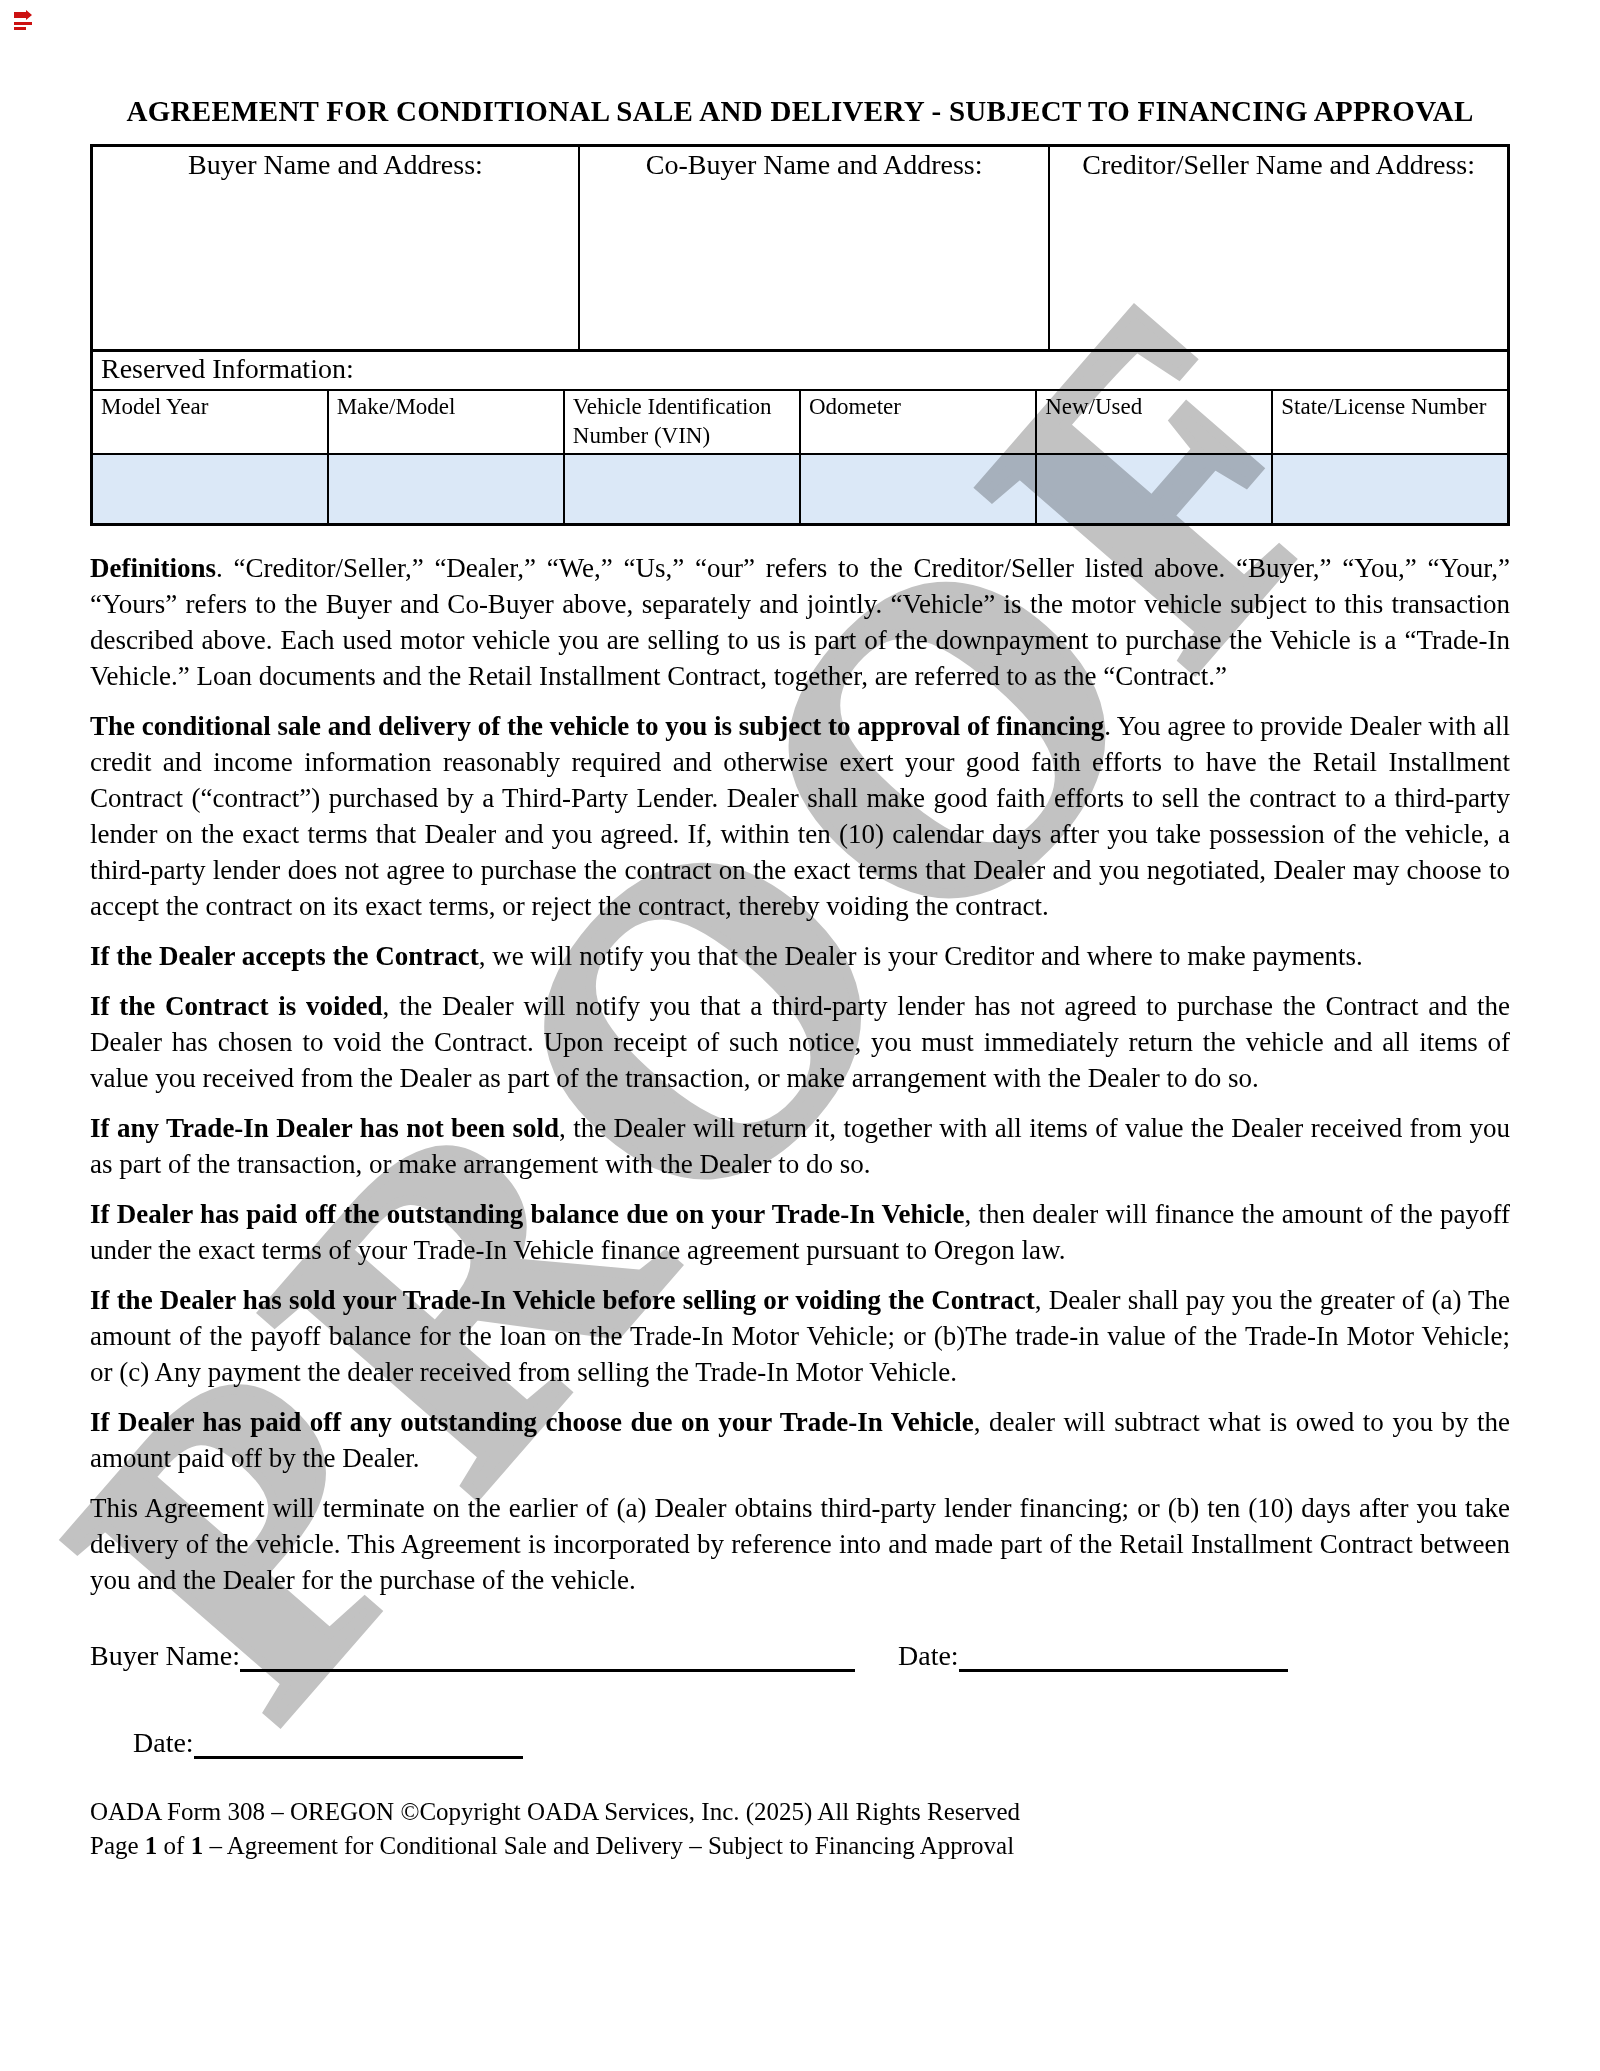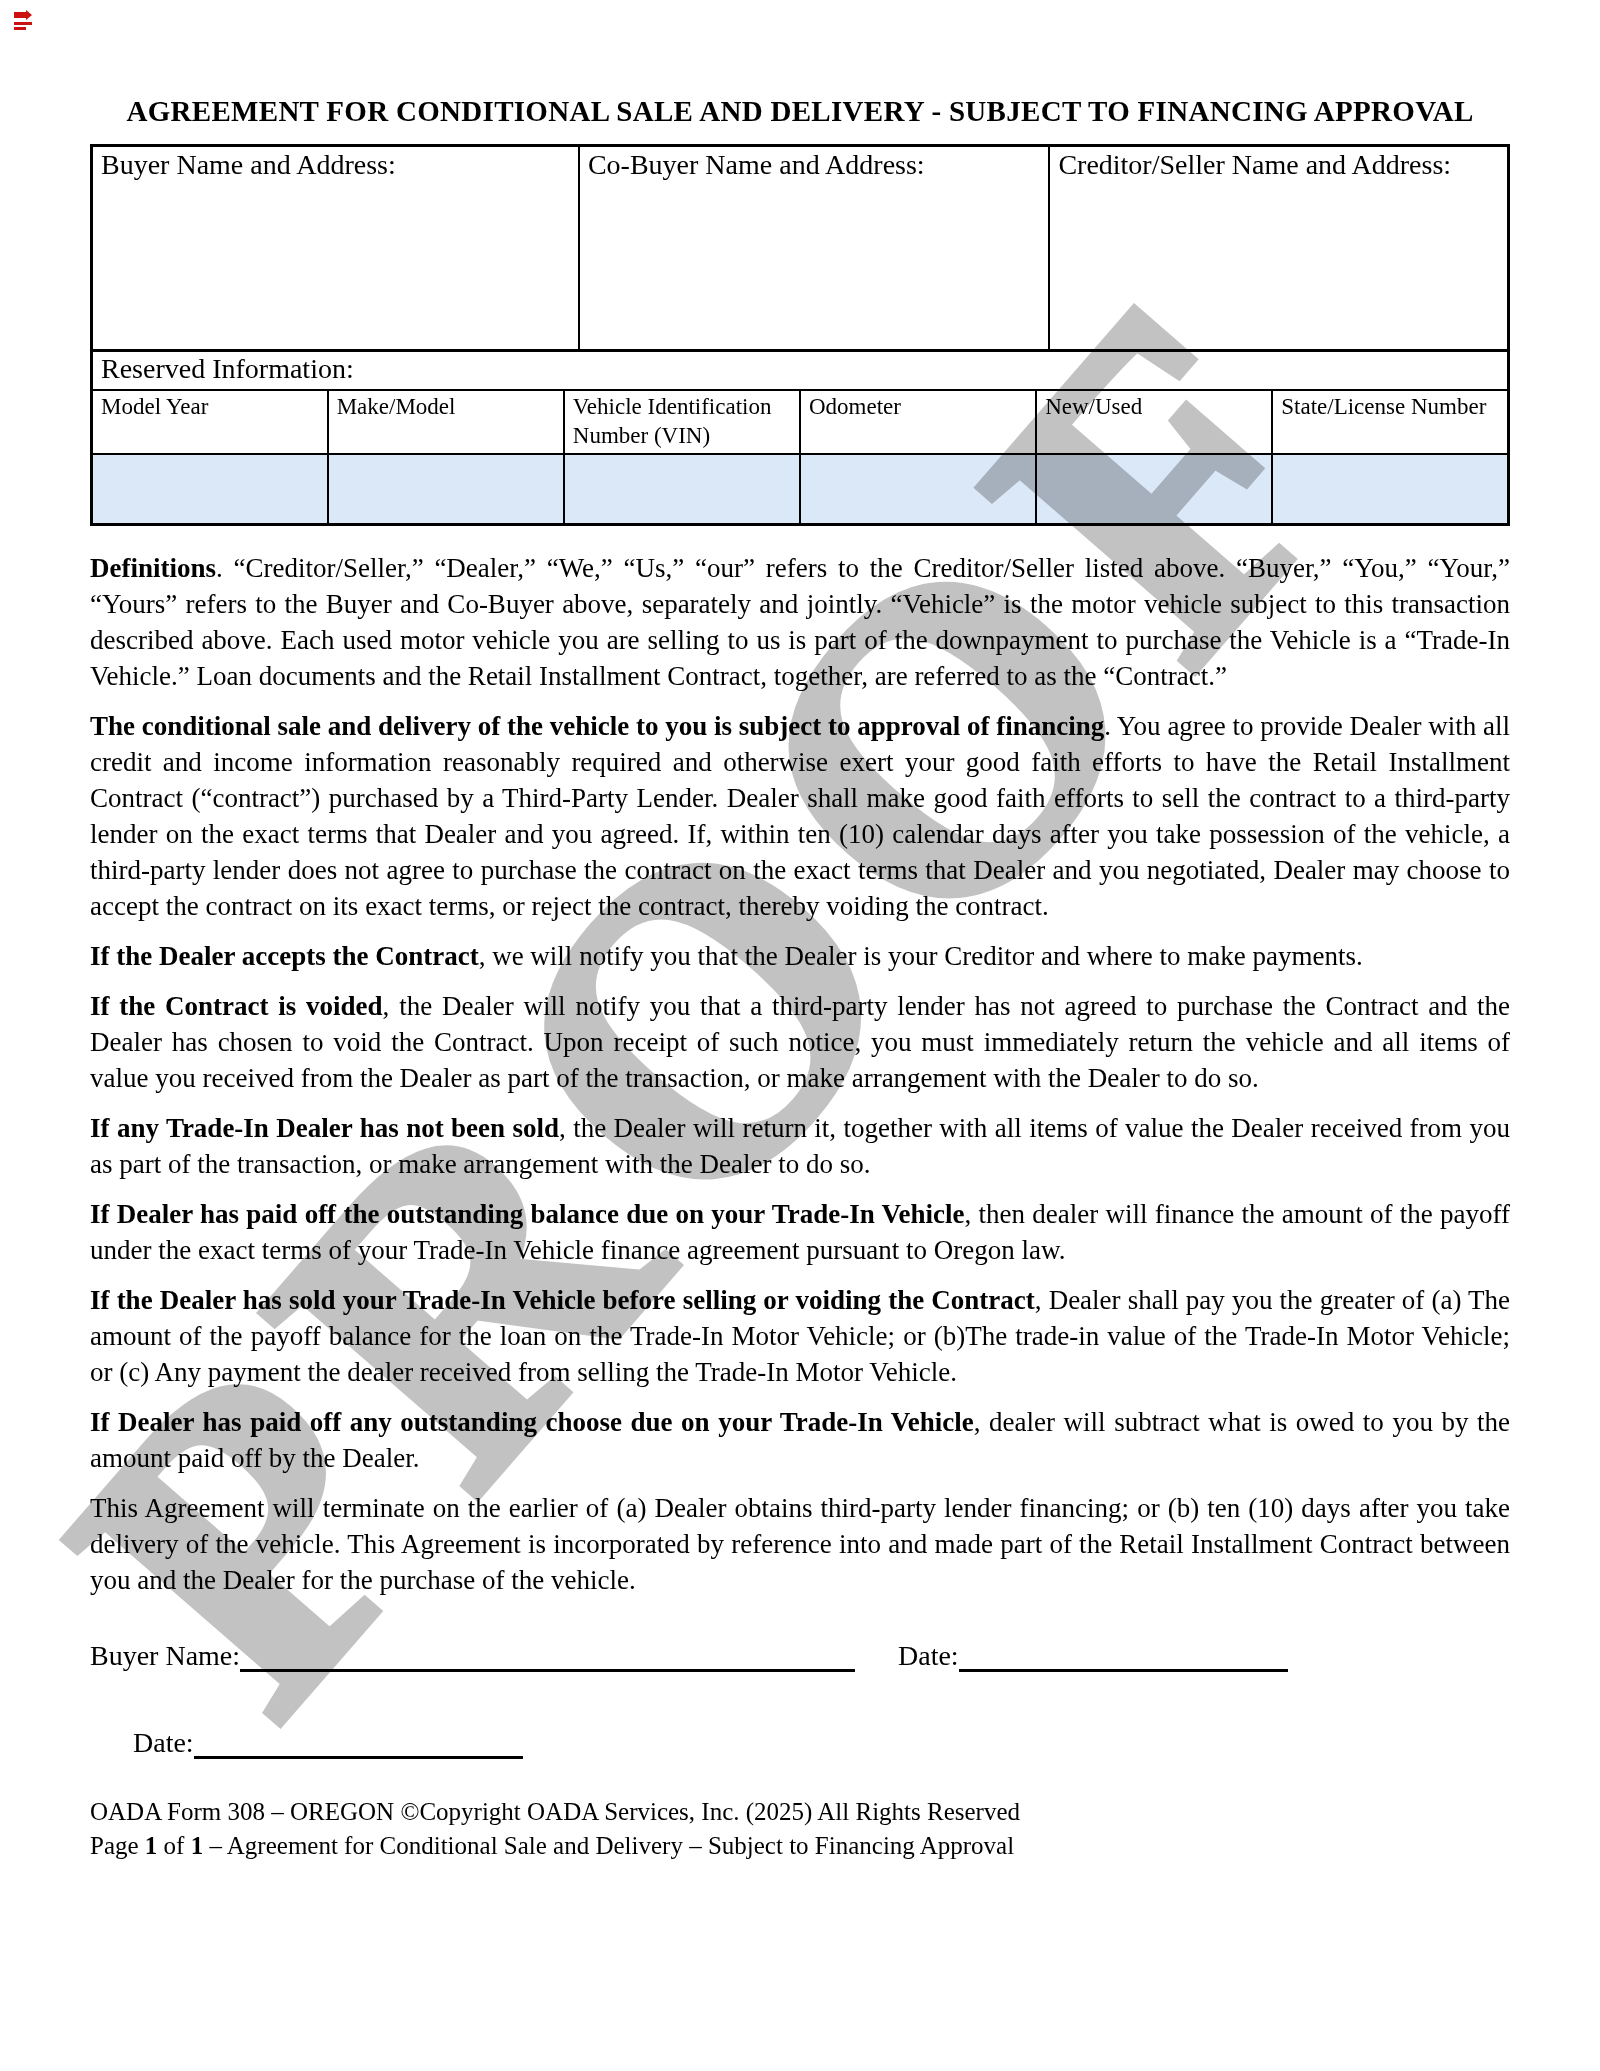--- a/index.html
+++ b/index.html
@@ -32,21 +32,21 @@
     table-layout: fixed;
     border: 3px solid #000;
   }
   table.doc-table td {
     border: 2px solid #000;
     vertical-align: top;
     padding: 2px 8px;
   }
   td.party-cell {
     height: 198px;
-    text-align: left;
+    text-align: center;
     font-size: 28px;
   }
   td.vehicle-info-cell {
     height: 34px;
     font-size: 28px;
     text-align: left;
   }
   td.veh-head-cell {
     height: 58px;
     font-size: 23px;

